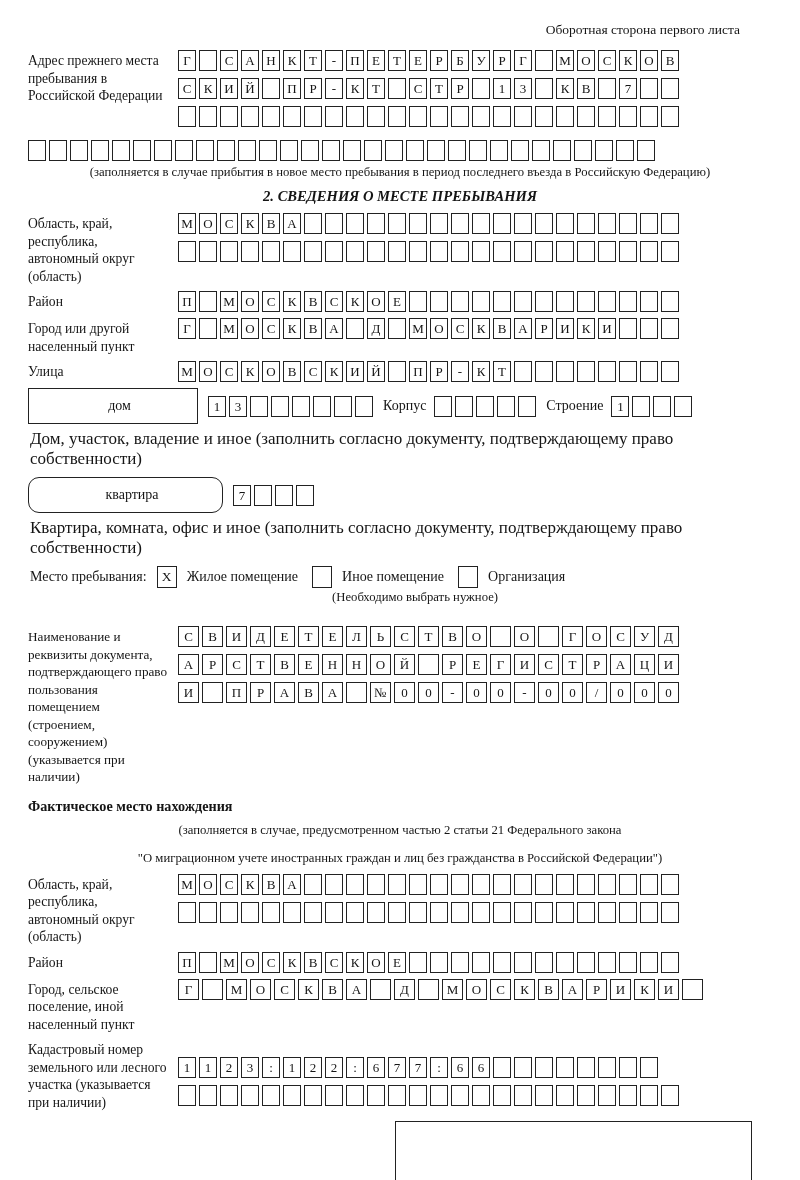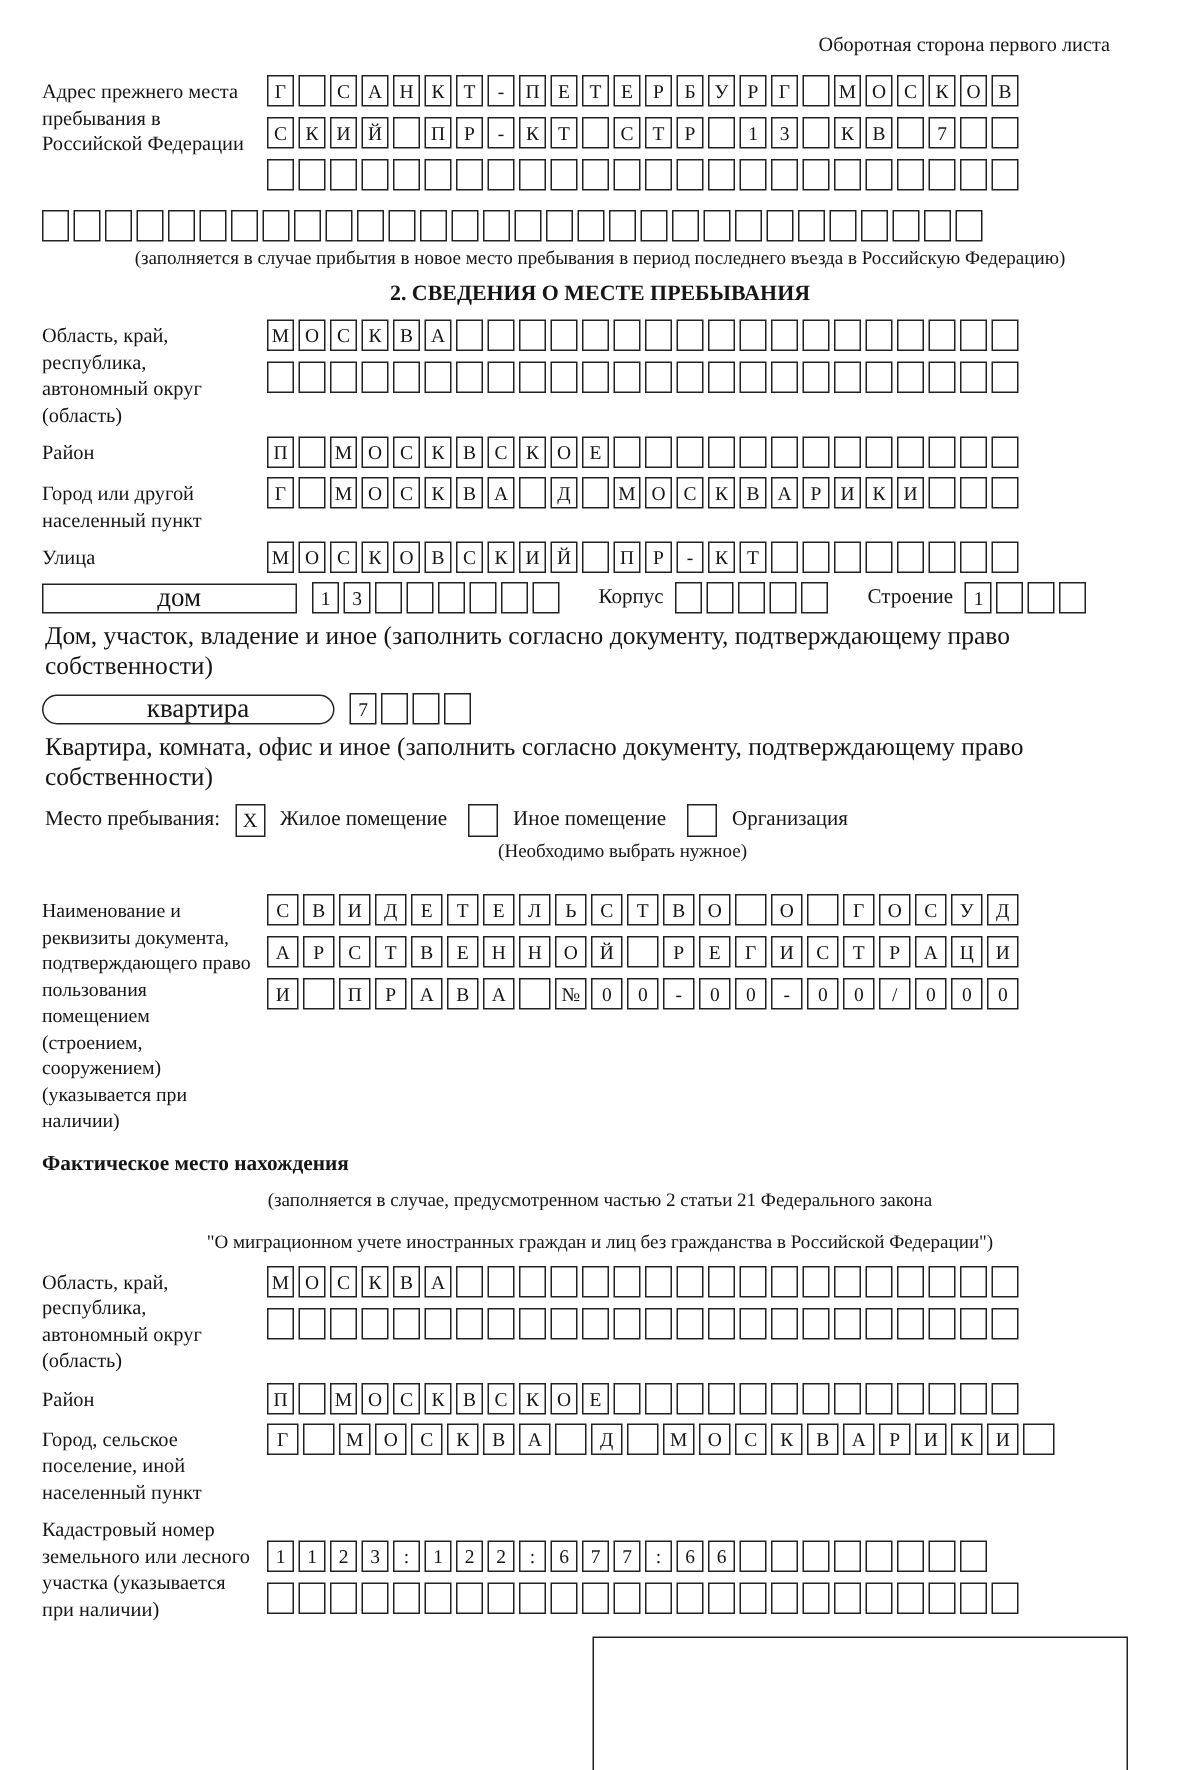--- a/index.html
+++ b/index.html
@@ -45,43 +45,44 @@
   }
   .wide .cell { width: 21px; }
 
   .center-note { text-align: center; font-size: 12.7px; margin: 2px 0 8px 0; }
   .left-note { font-size: 17px; margin: 0 0 8px 2px; }
   .section-title {
     text-align: center;
     font-weight: bold;
     font-size: 14.6px;
     margin: 8px 0 8px 0;
+    font-style: italic;
   }
   .sub-title {
     text-align: left;
     font-weight: bold;
     font-size: 14.2px;
     margin: 12px 0 8px 0;
   }
 
   .label-box {
     border: 1.5px solid #222;
-    height: 20px;
+    height: 36px;
     display: flex;
     align-items: center;
     justify-content: center;
-    font-size: 18px;
+    font-size: 14px;
     flex: 0 0 auto;
     padding-left: 13px;
   }
   .house-box { width: 170px; margin-right: 10px; }
   .apt-box { width: 195px; margin-right: 10px; border-radius: 11px; }
 
   .inline-row { display: flex; align-items: center; margin-bottom: 5px; }
-  .inline-gap { margin-left: 26px; margin-right: 8px; font-size: 14px; }
+  .inline-gap { margin-left: 10px; margin-right: 8px; font-size: 14px; }
 
   .checkbox {
     flex: 0 0 auto;
     width: 20px;
     height: 22px;
     border: 1.5px solid #222;
     text-align: center;
     line-height: 20px;
     font-size: 13.5px;
   }

